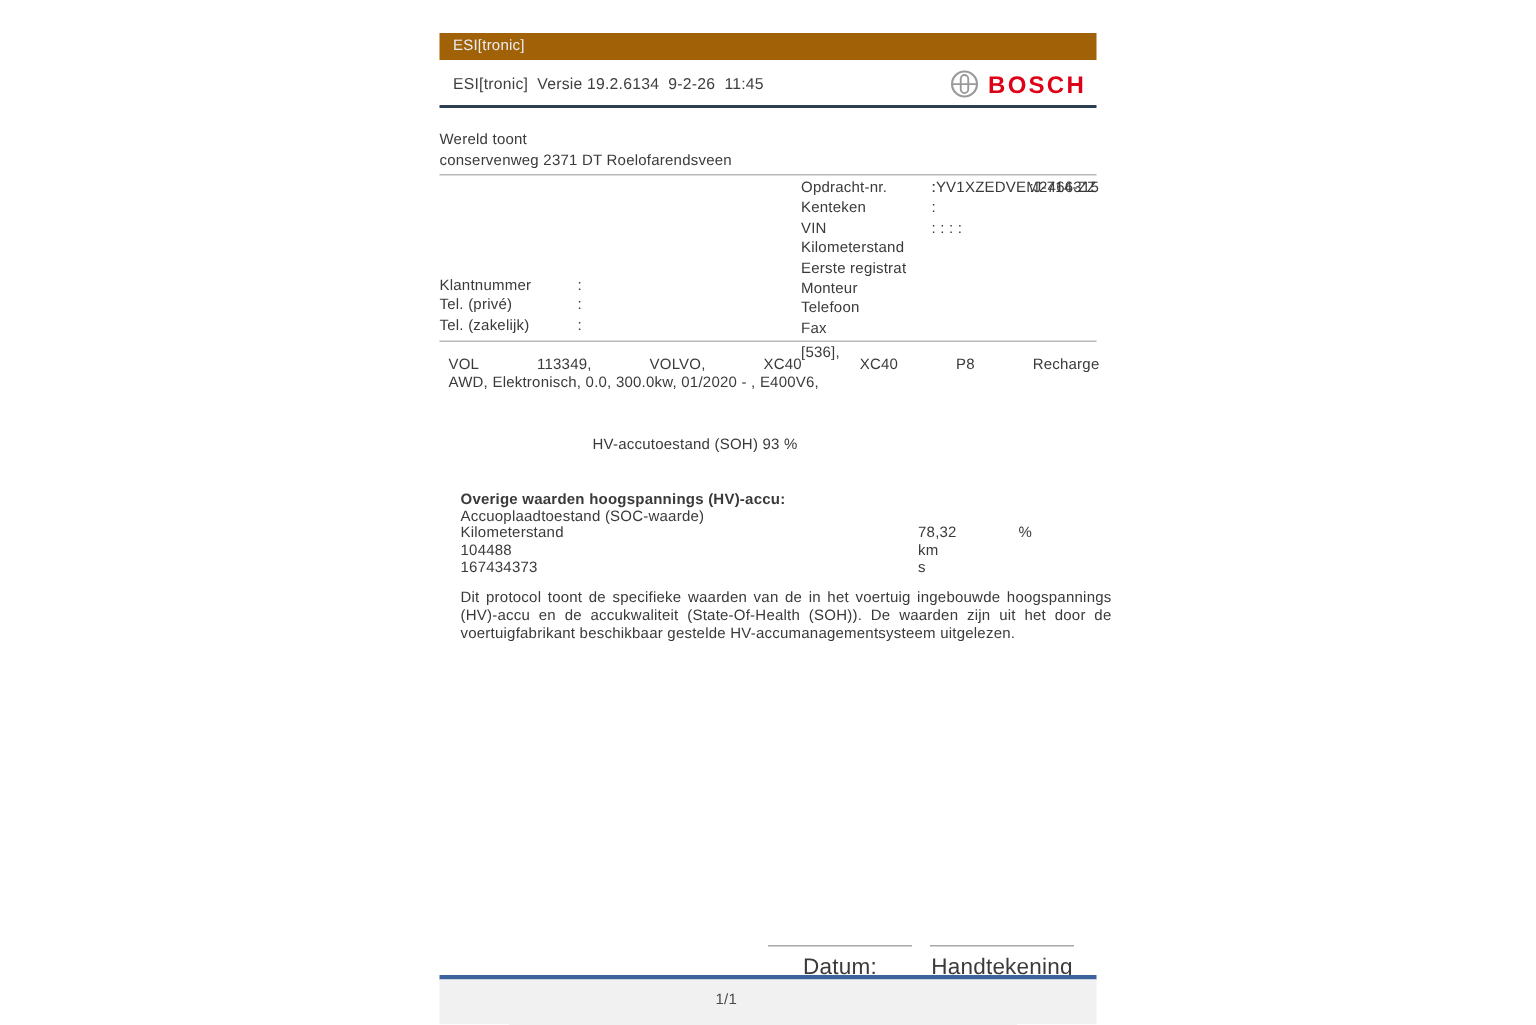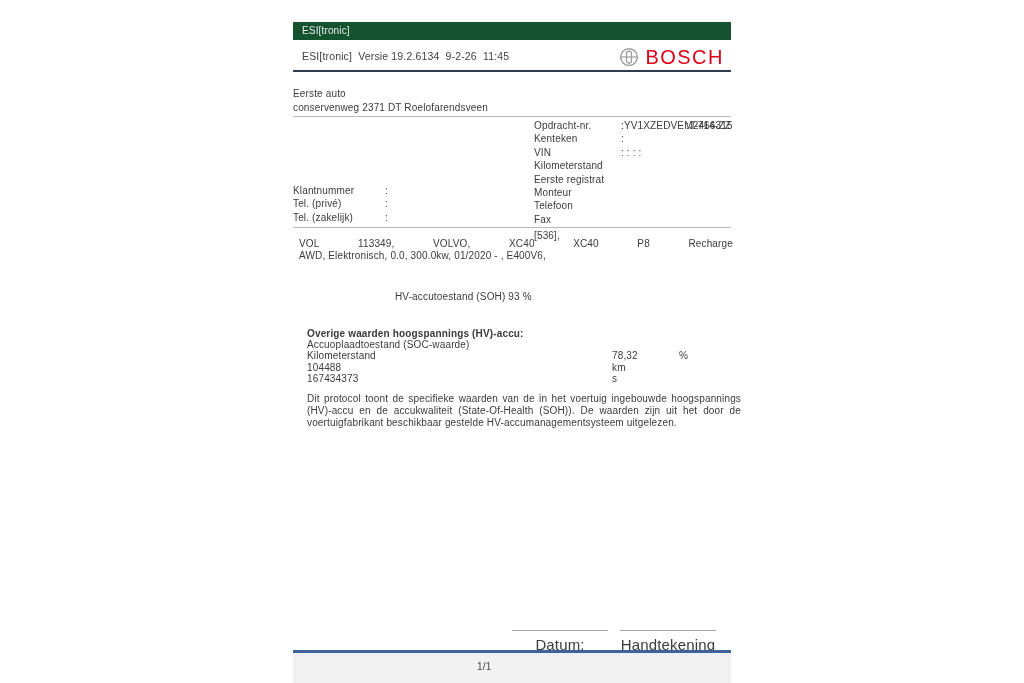--- a/index.html
+++ b/index.html
@@ -2,26 +2,26 @@
 <html><head>
 <meta charset="utf-8">
 <style>
   * { margin:0; padding:0; box-sizing:border-box; }
   html,body { width:1024px; height:683px; background:#ffffff; overflow:hidden;
               font-family:"Liberation Sans", sans-serif; color:#3a3a3a; }
   .doc { position:relative; width:438px; height:683px; margin:0 auto;
          font-size:10px; letter-spacing:0.15px; }
 
   .titlebar { position:absolute; top:22px; left:0; width:438px; height:18px;
-              background:#14532d; color:#e9edf3; line-height:18px; padding-left:9px;
+              background:#a16207; color:#e9edf3; line-height:18px; padding-left:9px;
               font-size:10px; }
   .version-text { position:absolute; top:50px; left:9px; font-size:10.5px; white-space:pre; color:#3f3f3f; }
   .bosch-logo { position:absolute; top:46px; right:7px; display:flex; align-items:center; gap:6px; }
   .bosch-logo svg { width:20px; height:20px; }
-  .bosch-text { color:#dd0016; font-weight:normal; font-size:20px; letter-spacing:1.5px; }
+  .bosch-text { color:#dd0016; font-weight:bold; font-size:16px; letter-spacing:1.5px; }
 
   .rule-dark { position:absolute; top:70px; left:0; width:438px; height:2px; background:#2c3e52; }
   .rule-thin { position:absolute; left:0; width:438px; height:1px; background:#b9b9b9; }
   .rule-blue { position:absolute; top:650px; left:0; width:438px; height:3px; background:#3c639c; }
 
   .customer-name { position:absolute; top:88px; left:0; }
   .customer-address { position:absolute; top:102px; left:0;text-align:center; }
 
   .info-right { position:absolute; top:119px; left:241px; width:197px; }
   .info-left  { position:absolute; top:184px; left:0; width:230px; }
@@ -75,21 +75,21 @@
         <circle cx="12" cy="12" r="10" fill="none" stroke="#9a9a9a" stroke-width="1.7"></circle>
         <line x1="2.5" y1="12" x2="21.5" y2="12" stroke="#9a9a9a" stroke-width="1.4"></line>
         <rect x="9" y="4.8" width="6" height="14.4" rx="3" fill="none" stroke="#9a9a9a" stroke-width="1.5"></rect>
       </svg>
     </span>
     <span class="bosch-text">BOSCH</span>
   </div>
 
   <div class="rule-dark"></div>
 
-  <div class="customer-name">Eerste auto</div>
+  <div class="customer-name">Wereld toont</div>
   <div class="customer-address">conservenweg 2371 DT Roelofarendsveen</div>
 
   <div class="rule-thin" style="top:116px;"></div>
 
   <div class="info-right">
     <div class="vrow">
       <span class="vlabel">Opdracht-nr.</span>
       <span class="vsep">:</span>
       <span class="vval right">:J-714-ZZ</span>
     </div>

